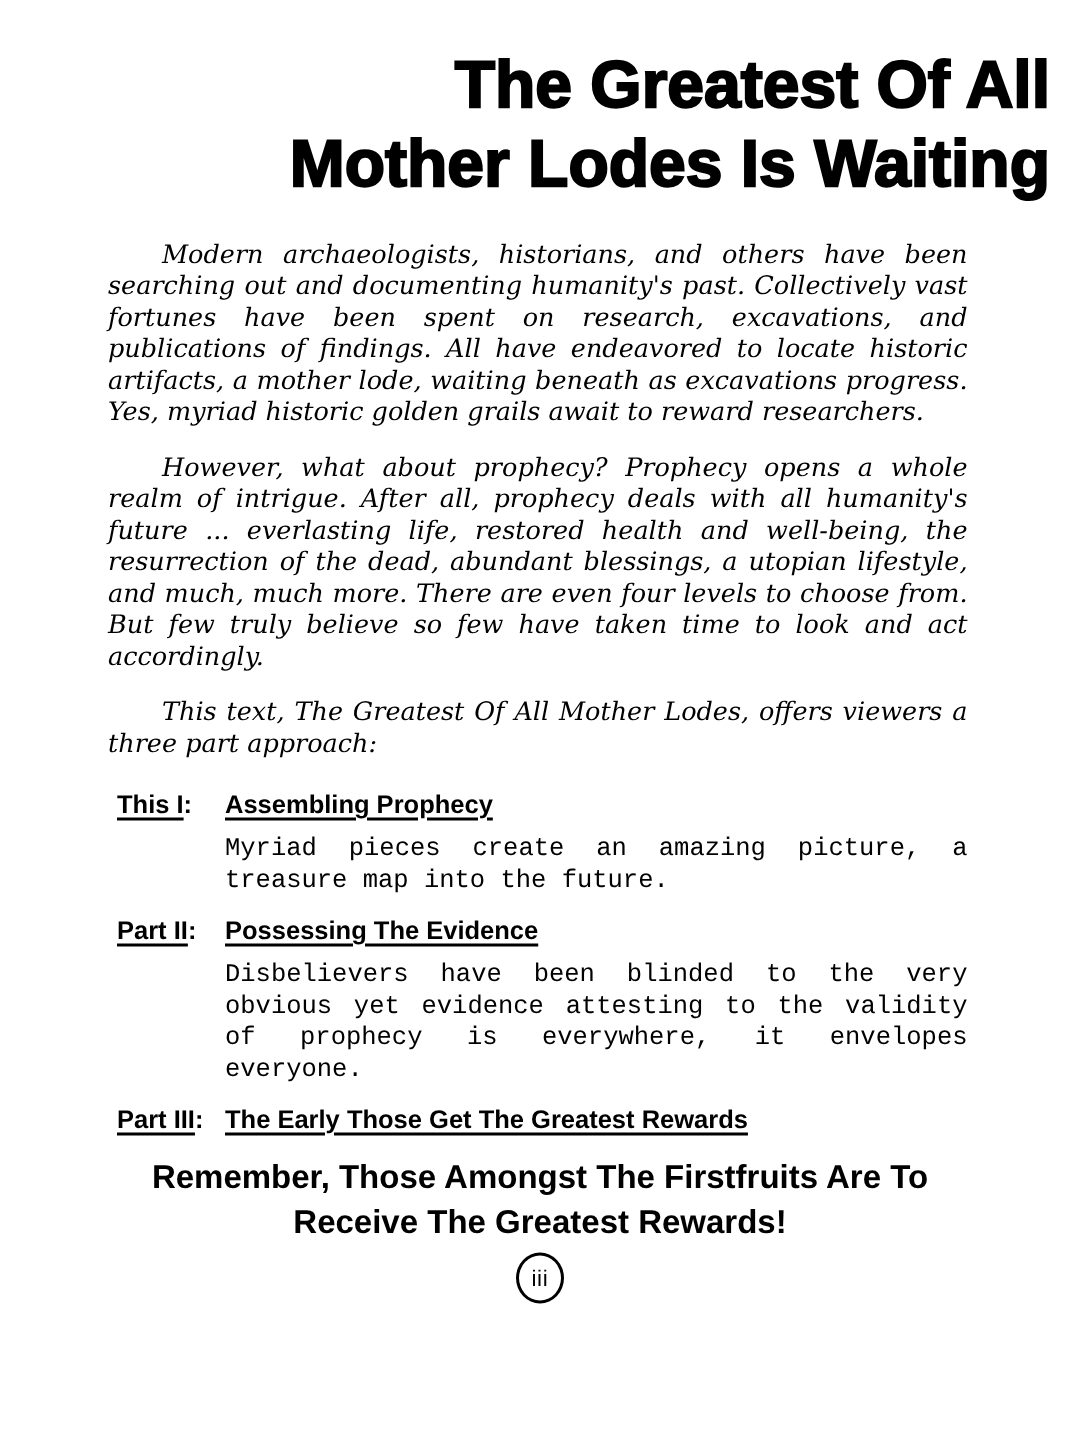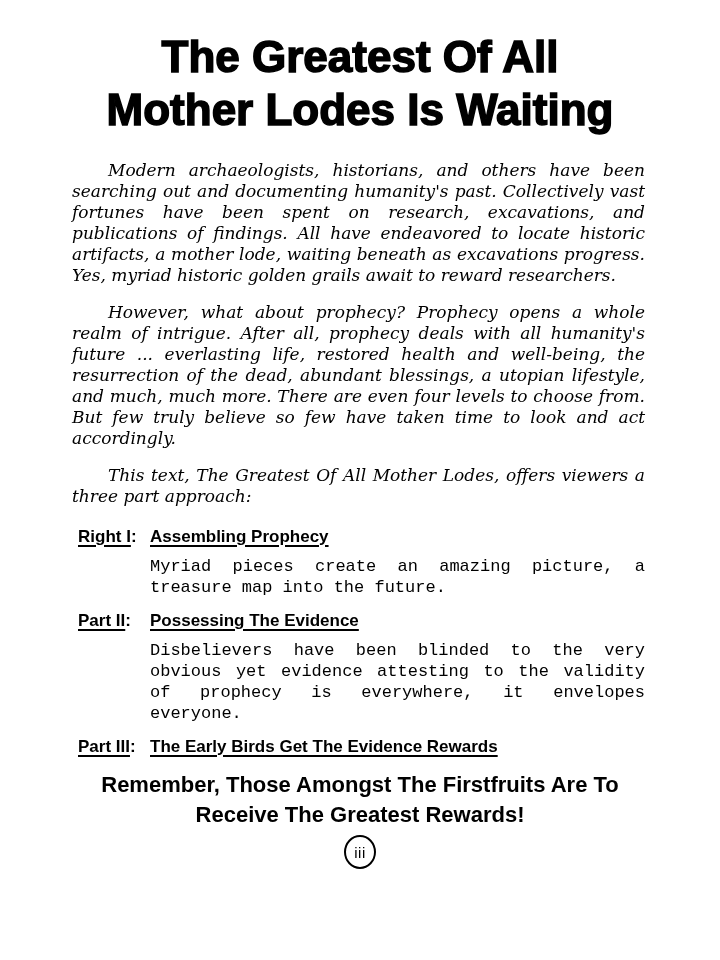--- a/index.html
+++ b/index.html
@@ -24,21 +24,21 @@
   .title {
     margin: 30px 20px 0 20px;
     text-align: center;
     font-family: "Liberation Sans", sans-serif;
     font-weight: bold;
     font-size: 44px;
     line-height: 53px;
     letter-spacing: 0px;
     -webkit-text-stroke: 1.5px #000000;
   }
-  .title .title-line { display: block; white-space: nowrap; }
+  .title .title-line { display: block; white-space: nowrap; text-align: right; }
 
   
   .content {
     margin: 0 75px 0 72px; 
     font-style: italic;
   }
   .body-par {
     margin: 16px 0 0 0;
     font-family: "DejaVu Serif", serif;
     font-size: 17px;
@@ -123,39 +123,39 @@
 
   <div class="content">
     <p class="body-par first">Modern archaeologists, historians, and others have been searching out and documenting humanity's past.  Collectively vast fortunes have been spent on research, excavations, and publications of findings.  All have endeavored to locate historic artifacts, a mother lode, waiting beneath as excavations progress.  Yes, myriad historic golden grails await to reward researchers.</p>
     <p class="body-par">However, what about prophecy?  Prophecy opens a whole realm of intrigue.  After all, prophecy deals with all humanity's future ...  everlasting life, restored health and well-being, the resurrection of the dead, abundant blessings, a utopian lifestyle, and much, much more.  There are even four levels to choose from.  But few truly believe so few have taken time to look and act accordingly.</p>
     <p class="body-par">This text, The Greatest Of All Mother Lodes, offers viewers a three part approach:</p>
   </div>
 
   <div class="parts">
 
     <div class="part">
-      <div class="part-label-cell"><span class="part-label">Right I</span><span class="part-colon">:</span></div>
+      <div class="part-label-cell"><span class="part-label">This I</span><span class="part-colon">:</span></div>
       <div class="part-content">
         <div class="part-heading"><span>Assembling Prophecy</span></div>
         <p class="part-body">Myriad pieces create an amazing picture, a treasure map into the future.</p>
       </div>
     </div>
 
     <div class="part">
       <div class="part-label-cell"><span class="part-label">Part II</span><span class="part-colon">:</span></div>
       <div class="part-content">
         <div class="part-heading"><span>Possessing The Evidence</span></div>
         <p class="part-body">Disbelievers have been blinded to the very obvious yet evidence attesting to the validity of prophecy is everywhere, it envelopes everyone.</p>
       </div>
     </div>
 
     <div class="part">
       <div class="part-label-cell"><span class="part-label">Part III</span><span class="part-colon">:</span></div>
       <div class="part-content">
-        <div class="part-heading"><span>The Early Birds Get The Evidence Rewards</span></div>
+        <div class="part-heading"><span>The Early Those Get The Greatest Rewards</span></div>
       </div>
     </div>
 
   </div>
 
   <div class="footer-statement">
     <span class="footer-line">Remember, Those Amongst The Firstfruits Are To</span>
     <span class="footer-line">Receive The Greatest Rewards!</span>
   </div>
 

